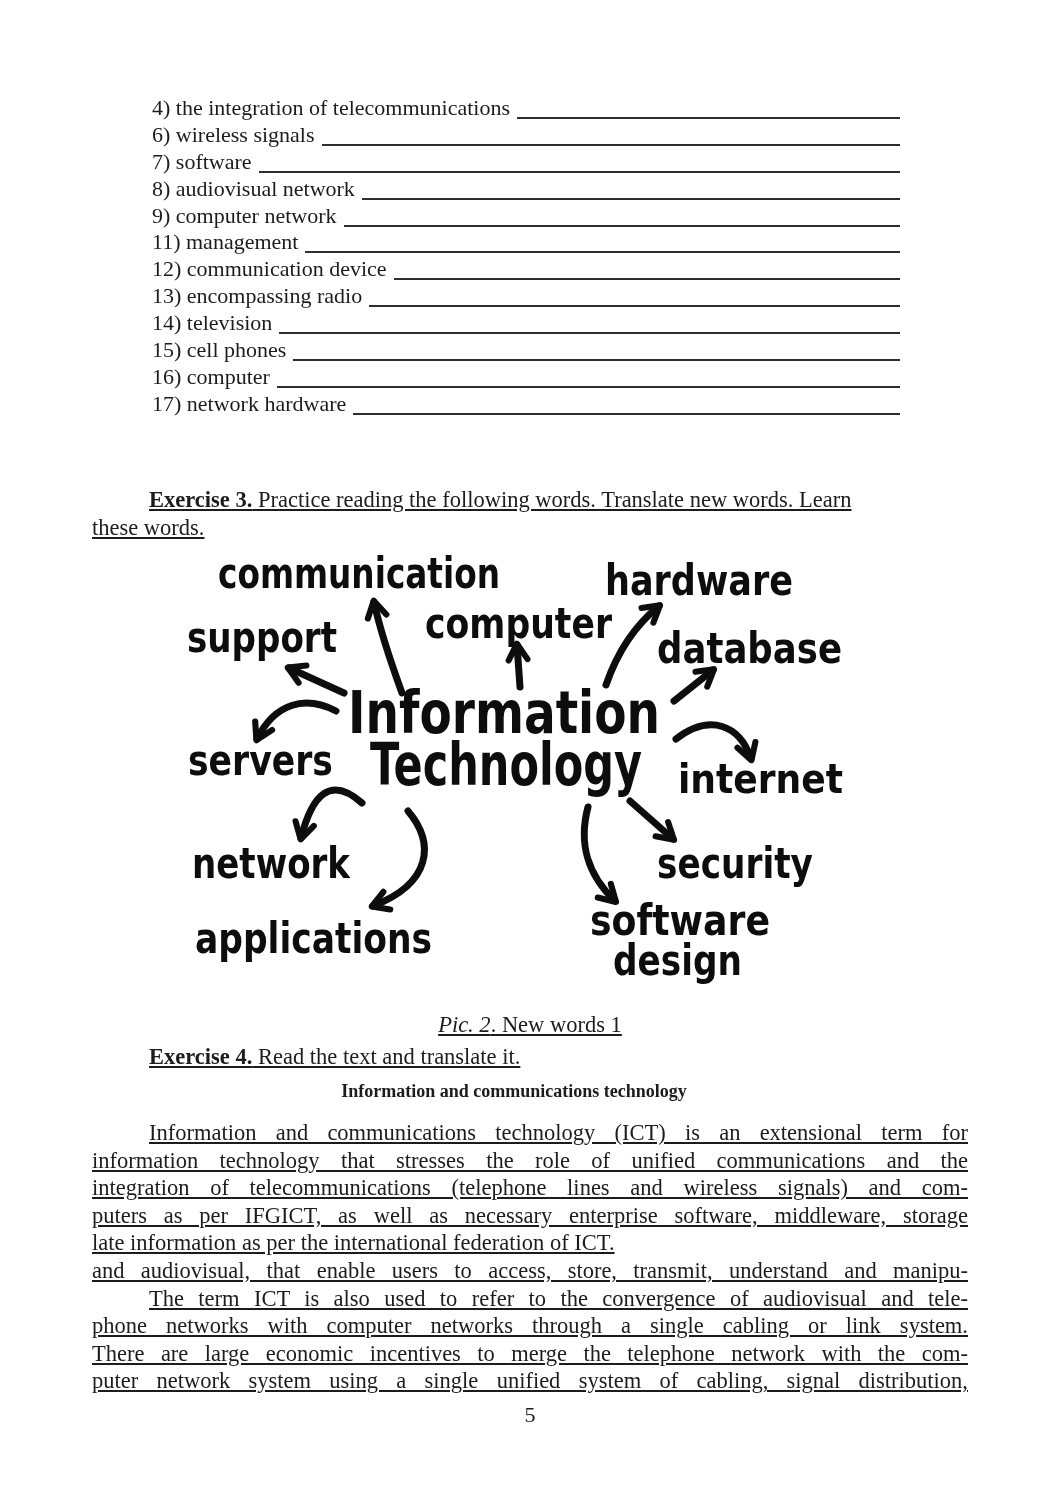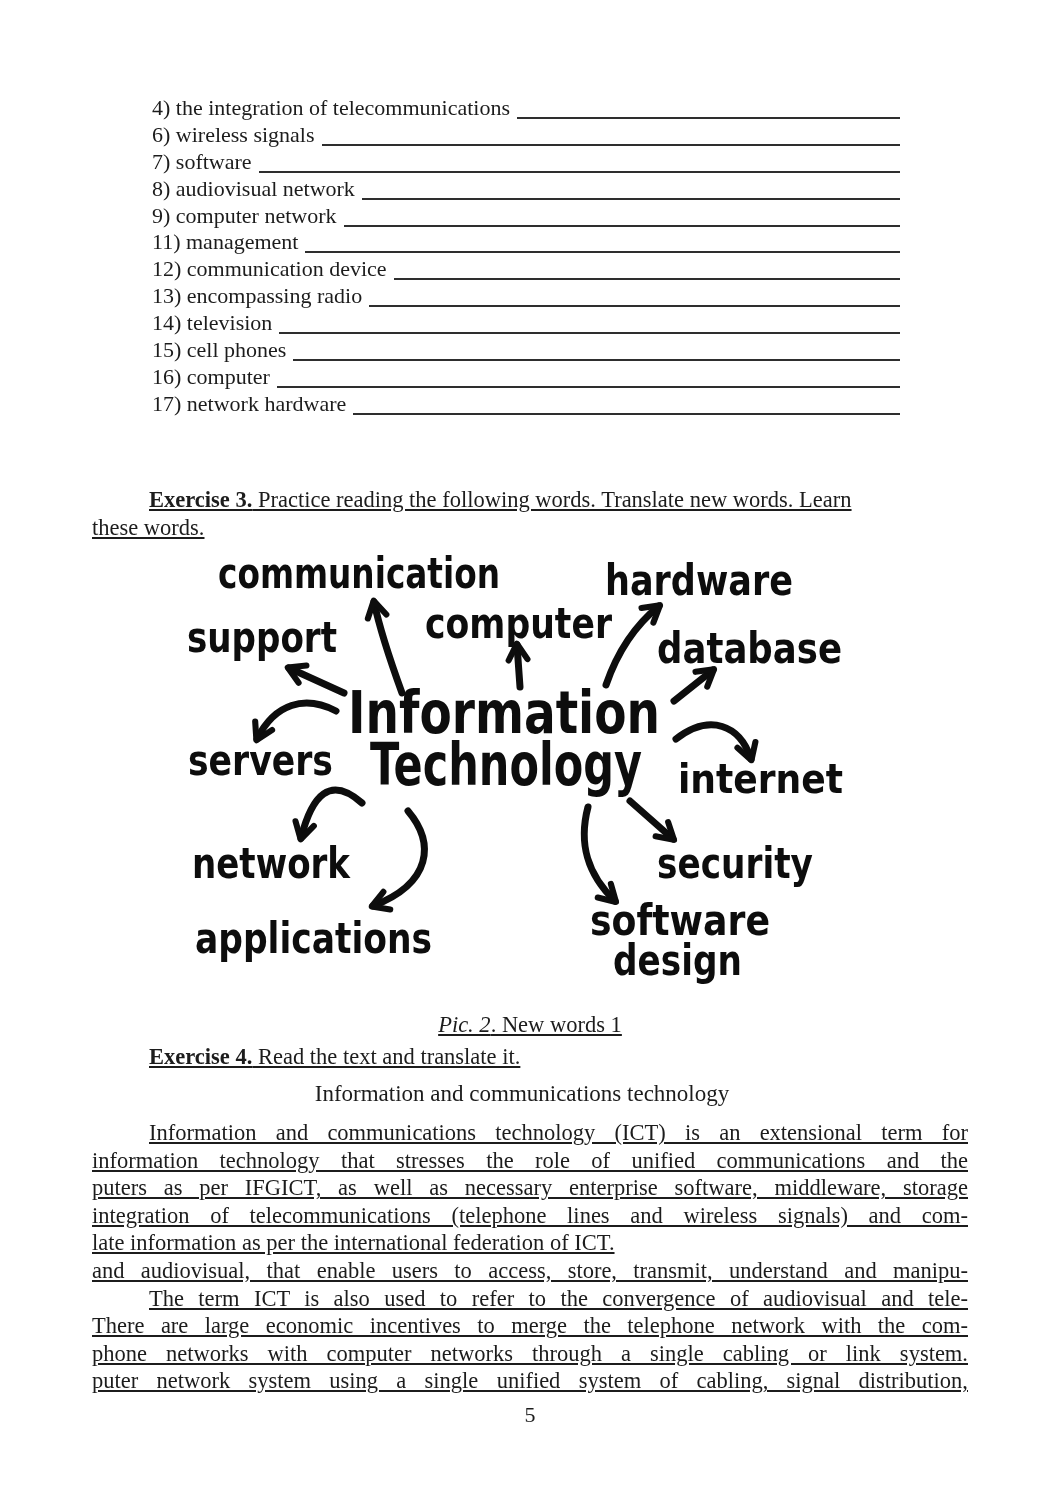--- a/index.html
+++ b/index.html
@@ -22,22 +22,22 @@
   .tline { font-size:22.5px; line-height:27.6px;text-decoration:underline; }
   .tline.just { text-align:justify; text-align-last:justify; }
   .tline.ind { text-indent:57px; }
   .bold { font-weight:bold; }
   .ital { font-style:italic; }
 
   .ex3 { left:92px; top:486px; width:876px; }
   .cloud { left:0; top:545px; width:1060px; height:455px; }
   .caption { left:92px; top:999px; width:876px; text-align:center; font-size:22px;margin-top:12px; }
   .ex4 { left:92px; top:1043px; width:876px; }
-  .article-title { left:84px; top:1081px; width:876px; text-align:center;
-                   font-size:23px; font-weight:normal; }
+  .article-title { left:76px; top:1081px; width:876px; text-align:center;
+                   font-size:18px; font-weight:bold; }
   .article-body { left:92px; top:1119px; width:876px; }
   .page-number { left:0; top:1402px; width:1060px; text-align:center; font-size:22px; }
 
   
   svg text { font-family:"DejaVu Sans", sans-serif; font-weight:700; fill:#0d0d0d; }
   svg .arrow { fill:none; stroke:#0d0d0d; stroke-width:7; stroke-linecap:round; }
 </style>
 </head>
 <body>
 
@@ -143,28 +143,28 @@
   <div class="abs ex4">
       <div class="tline ind"><span class="bold">Exercise 4.</span><span> Read the text and translate it.</span></div>
     </div>
 
   <div class="abs article-title">Information and communications technology</div>
 
   <div class="abs article-body">
       <div>
         <div class="tline ind just"><span>Information and communications technology (ICT) is an extensional term for</span></div>
         <div class="tline just"><span>information technology that stresses the role of unified communications and the</span></div>
+        <div class="tline just"><span>integration of telecommunications (telephone lines and wireless signals) and com-</span></div>
         <div class="tline just"><span>puters as per IFGICT, as well as necessary enterprise software, middleware, storage</span></div>
-        <div class="tline just"><span>integration of telecommunications (telephone lines and wireless signals) and com-</span></div>
         <div class="tline"><span>late information as per the international federation of ICT.</span></div>
         <div class="tline just"><span>and audiovisual, that enable users to access, store, transmit, understand and manipu-</span></div>
       </div>
       <div>
         <div class="tline ind just"><span>The term ICT is also used to refer to the convergence of audiovisual and tele-</span></div>
+        <div class="tline just"><span>phone networks with computer networks through a single cabling or link system.</span></div>
         <div class="tline just"><span>There are large economic incentives to merge the telephone network with the com-</span></div>
-        <div class="tline just"><span>phone networks with computer networks through a single cabling or link system.</span></div>
         <div class="tline just"><span>puter network system using a single unified system of cabling, signal distribution,</span></div>
       </div>
     </div>
 
   <div class="abs page-number">5</div>
 
 </div>
 
 </body></html>

